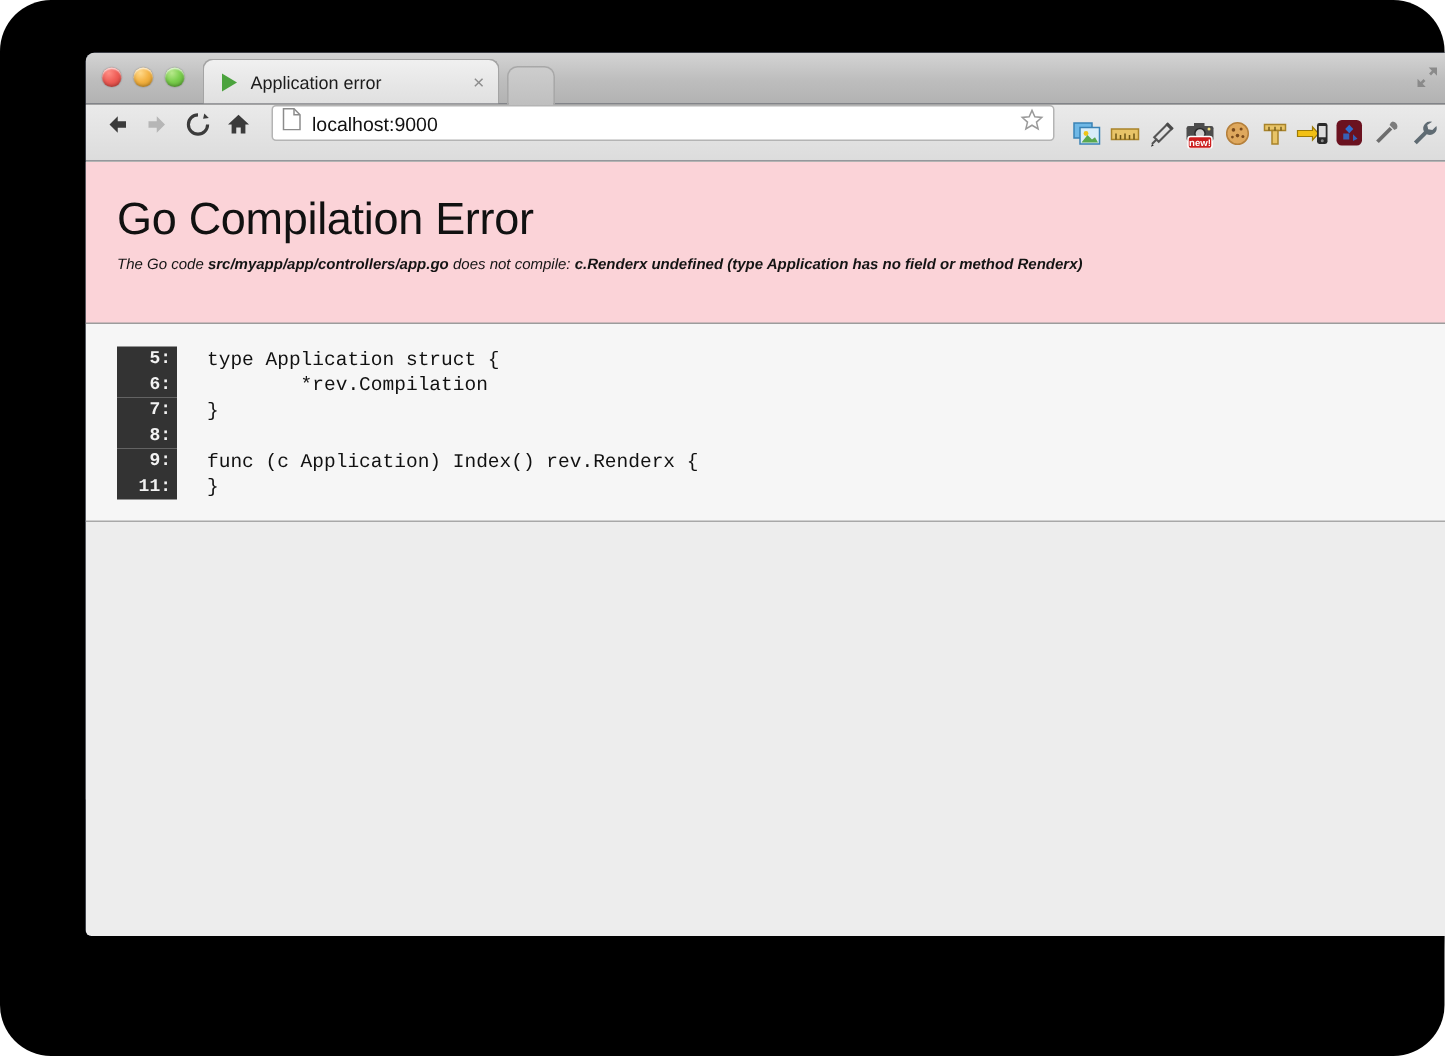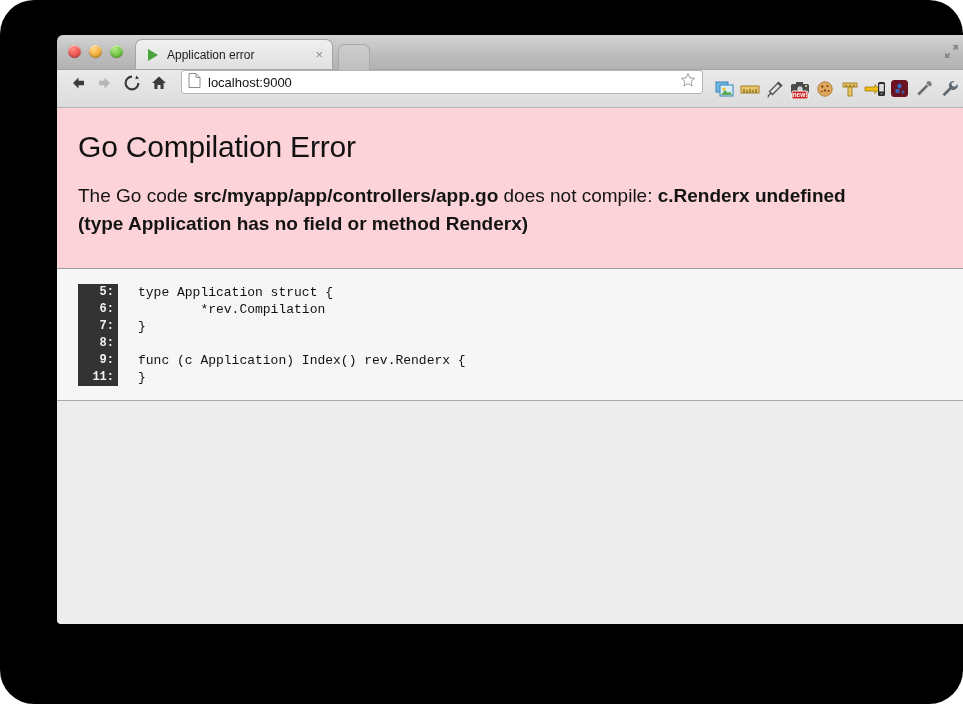--- a/index.html
+++ b/index.html
@@ -184,29 +184,30 @@
 
   #error-header {
     background: #fbd3d8;
     border-bottom: 1px solid #9c9c9c;
     padding: 22px 26px 30px 21px;
   }
   #error-title {
     font-size: 30px;
     font-weight: normal;
     color: #111111;
-    margin: 0 0 18px 0;
+    margin: 0 0 6px 0;
     letter-spacing: -0.2px;
   }
   #error-desc {
-    font-size: 19px;
+    font-size: 10px;
     color: #141414;
     line-height: 1.48;
     margin: 0;
     max-width: 815px;
+    font-style: italic;
   }
   #error-desc b { font-weight: bold; }
 
   #code-section {
     background: #f6f6f6;
     border-bottom: 1px solid #a8a8a8;
     padding: 15px 0 14px 21px;
   }
   #code-location {
     font-size: 15px;

